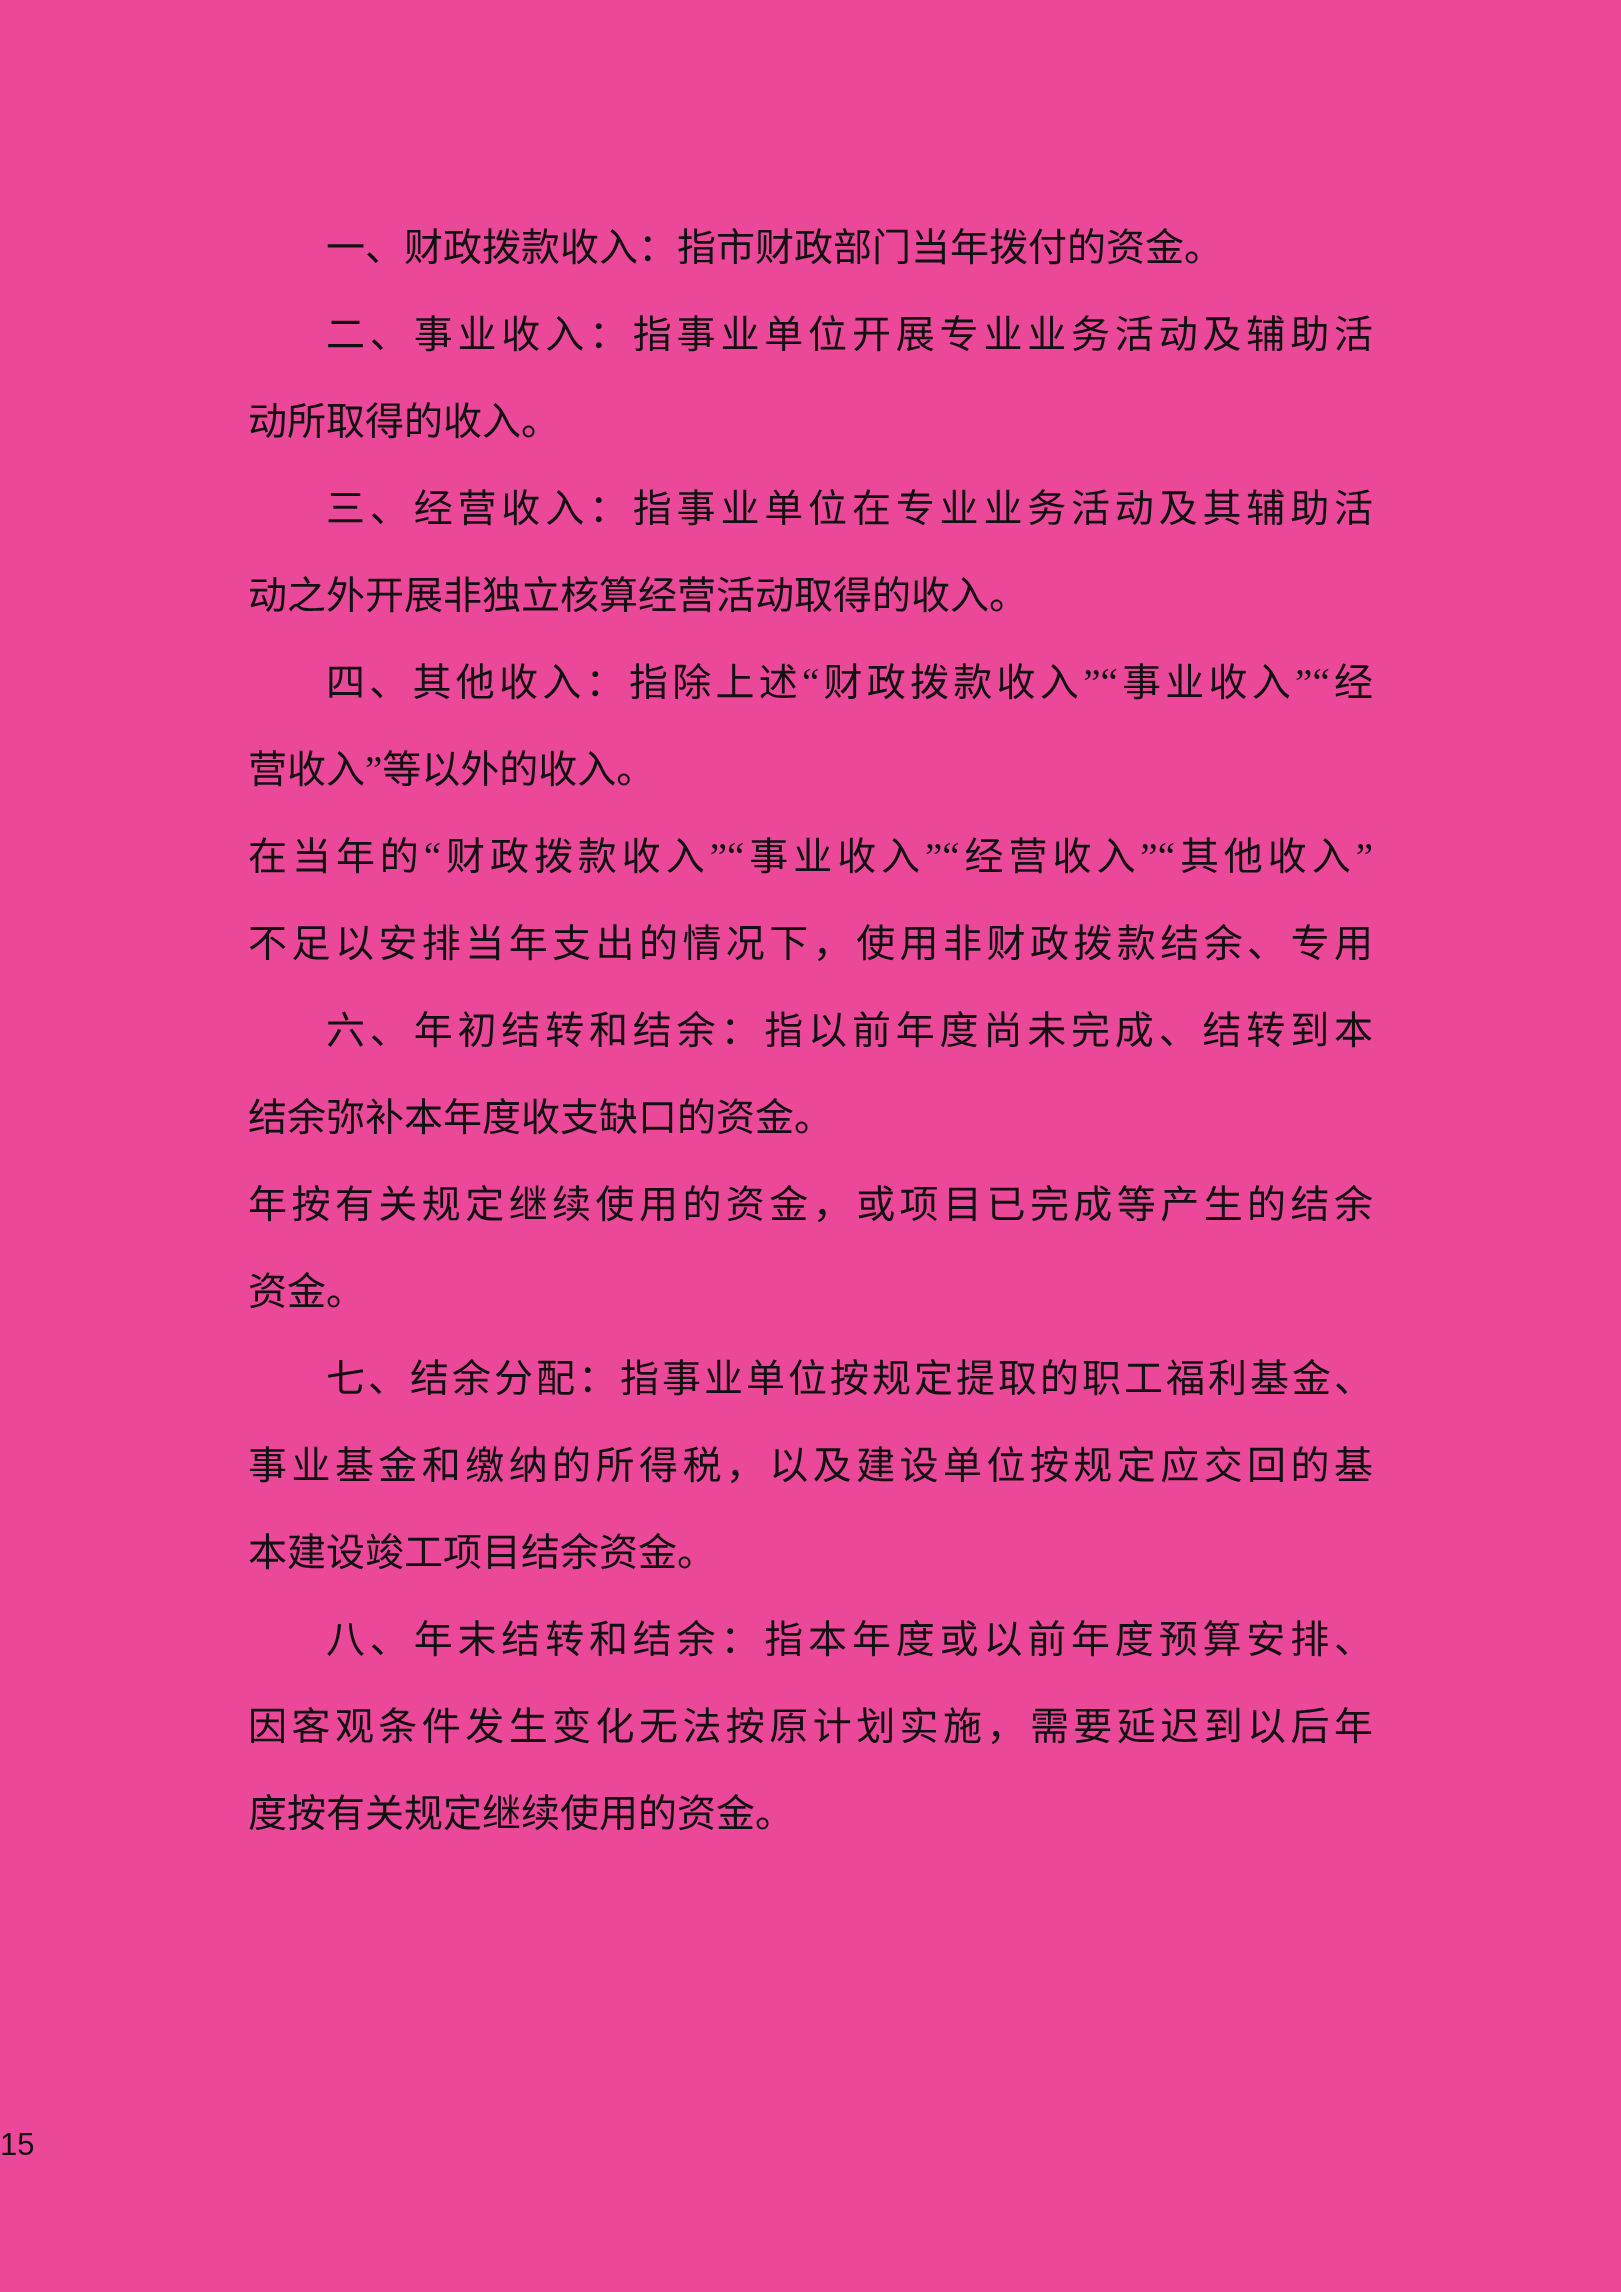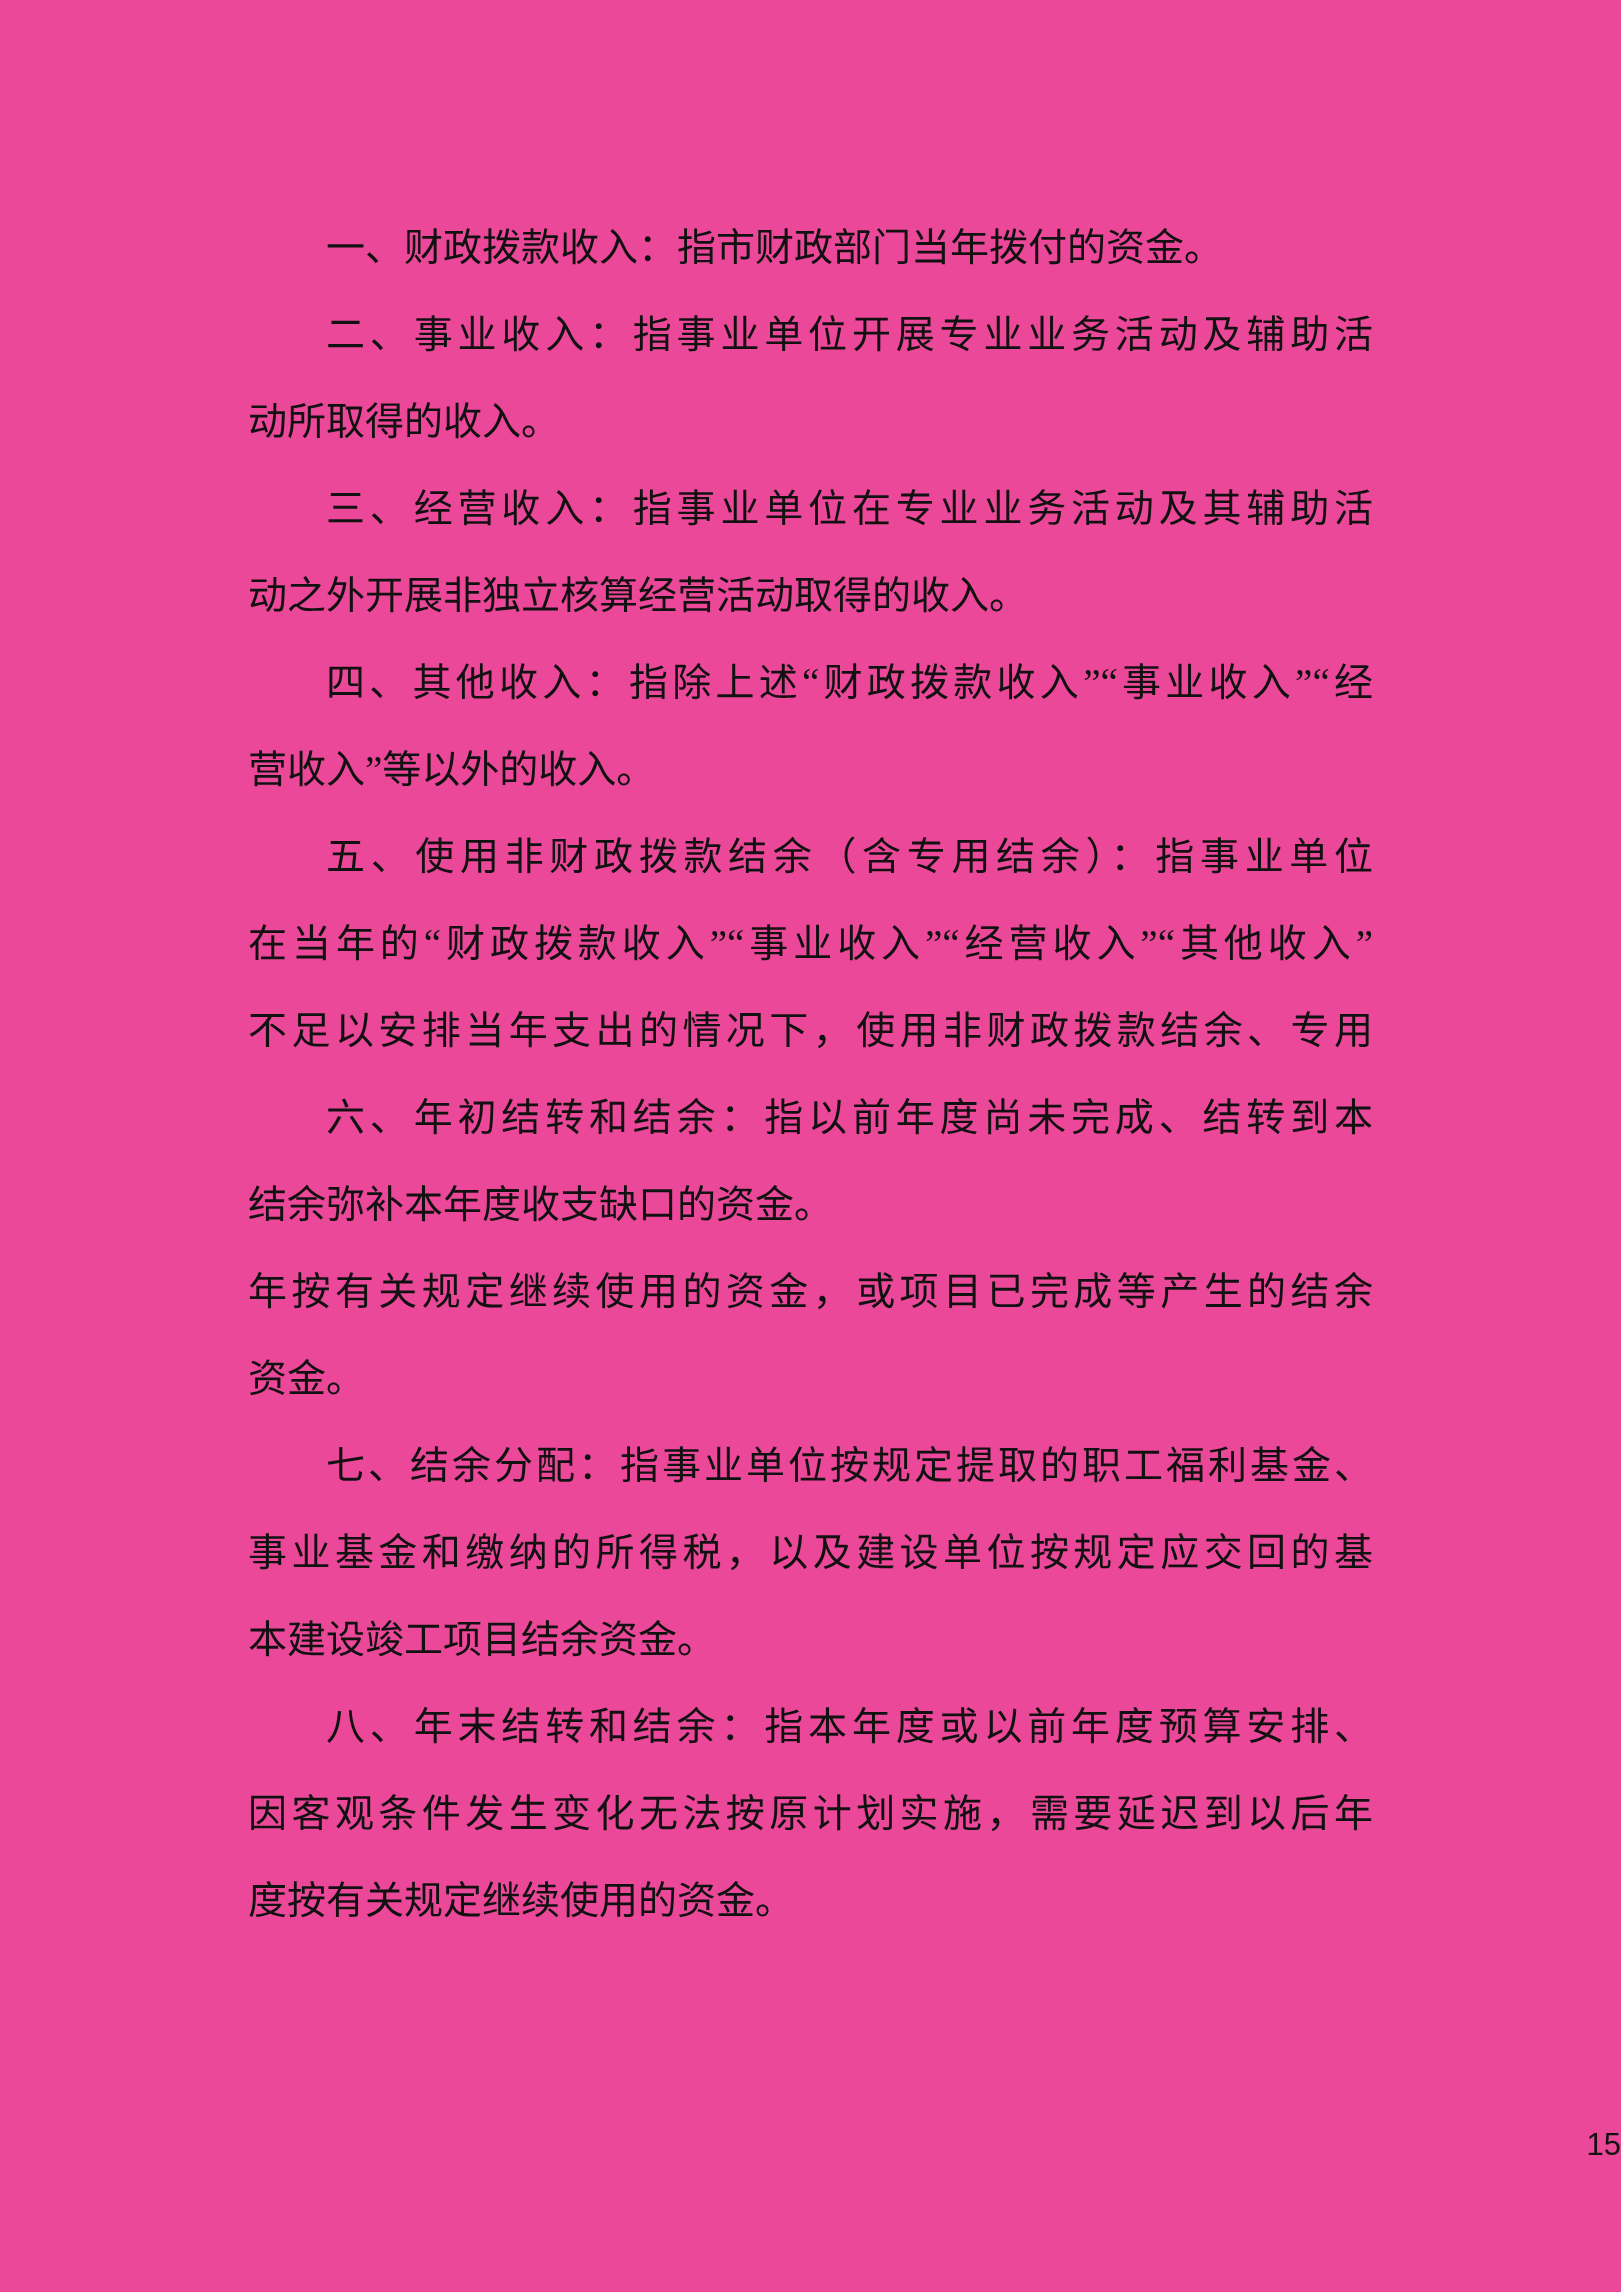--- a/index.html
+++ b/index.html
@@ -40,39 +40,38 @@
   .line.para-end {
     text-align-last: left;
   }
   .page-number {
     position: absolute;
     left: 0;
     right: 0;
     top: 2125px;
     height: 39px;
     line-height: 39px;
-    text-align: right;
+    text-align: left;
     font-family: "Liberation Sans", "DejaVu Sans", sans-serif;
     font-size: 31px;
     color: #111111;
   }
 </style>
 </head>
 <body>
 
 <div class="page">
   <div class="doc-body">
       <div class="line para-start para-end">一、财政拨款收入：指市财政部门当年拨付的资金。</div>
       <div class="line para-start">二、事业收入：指事业单位开展专业业务活动及辅助活</div>
       <div class="line para-end">动所取得的收入。</div>
       <div class="line para-start">三、经营收入：指事业单位在专业业务活动及其辅助活</div>
       <div class="line para-end">动之外开展非独立核算经营活动取得的收入。</div>
       <div class="line para-start">四、其他收入：指除上述“财政拨款收入”“事业收入”“经</div>
       <div class="line para-end">营收入”等以外的收入。</div>
-      <div class="line para-start">五、使用非财政拨款结余（含专用结余）：指事业单位</div>
       <div class="line">在当年的“财政拨款收入”“事业收入”“经营收入”“其他收入”</div>
       <div class="line">不足以安排当年支出的情况下，使用非财政拨款结余、专用</div>
       <div class="line para-start">六、年初结转和结余：指以前年度尚未完成、结转到本</div>
       <div class="line para-end">结余弥补本年度收支缺口的资金。</div>
       <div class="line">年按有关规定继续使用的资金，或项目已完成等产生的结余</div>
       <div class="line para-end">资金。</div>
       <div class="line para-start">七、结余分配：指事业单位按规定提取的职工福利基金、</div>
       <div class="line">事业基金和缴纳的所得税，以及建设单位按规定应交回的基</div>
       <div class="line para-end">本建设竣工项目结余资金。</div>
       <div class="line para-start">八、年末结转和结余：指本年度或以前年度预算安排、</div>

